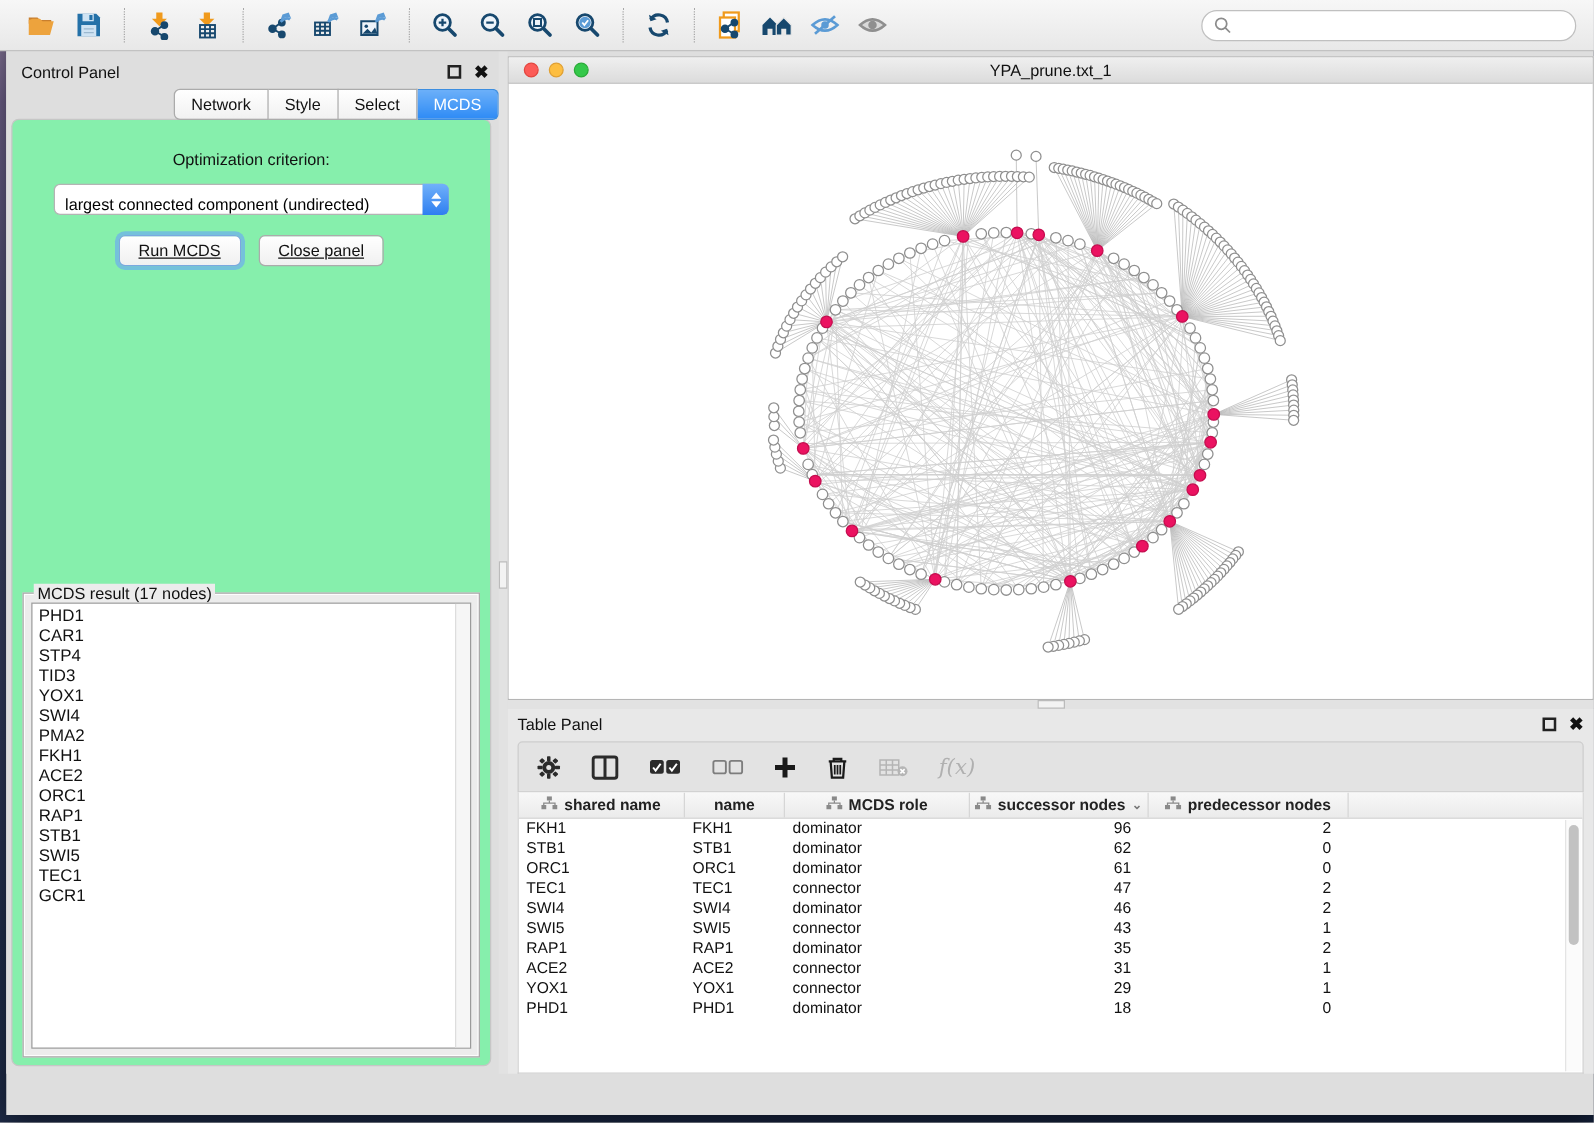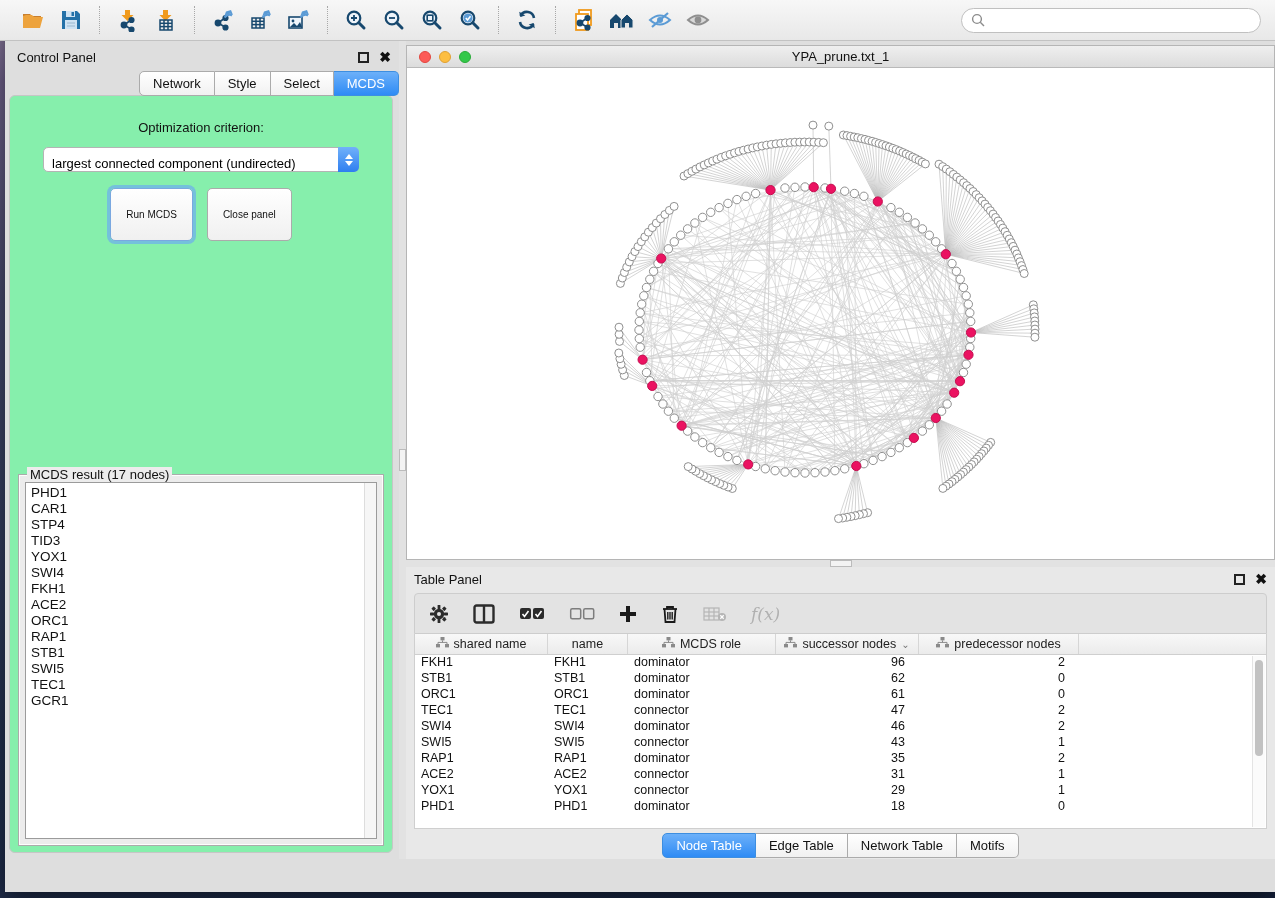--- a/index.html
+++ b/index.html
@@ -32,21 +32,21 @@
   .seg-tab:last-child { border-radius:0 5px 5px 0; }
   .seg-tab.active { background:linear-gradient(#6cb0f9,#2e8bf5); color:#fff; border-color:#3d8ee0; }
   .cp-content { flex:1; margin:-1px 6px 0 0; background:#86efac; border:1px solid #c6c6c6; border-radius:6px; padding-top:24px; display:flex; flex-direction:column; align-items:center; }
   .opt-label { font-size:13px; color:#111; }
   .dropdown { margin-top:12px; width:316px; height:25px; background:#fff; border:1px solid #b4b4b4; border-radius:5px; display:flex; align-items:flex-end; }
   .dropdown .dd-text { flex:1; font-size:13px; padding:0 8px; white-space:nowrap; }
   .dd-stepper { width:21px; height:25px; margin:-1px -1px -1px 0; border-radius:0 5px 5px 0; background:linear-gradient(#71b1fa,#2e7ef0); display:flex; flex-direction:column; align-items:center; justify-content:center; gap:2px; }
   .dd-stepper .up { width:0; height:0; border-left:4px solid transparent; border-right:4px solid transparent; border-bottom:5px solid #fff; }
   .dd-stepper .down { width:0; height:0; border-left:4px solid transparent; border-right:4px solid transparent; border-top:5px solid #fff; }
   .btn-row { margin-top:16px; display:flex; gap:14px; }
-  .push-btn { font-size:10px; padding:20px 15px; background:linear-gradient(#ffffff,#f0f0f0); border:1px solid #ababab; border-radius:5px; color:#111; }
+  .push-btn { font-size:13px; padding:4px 15px; background:linear-gradient(#ffffff,#f0f0f0); border:1px solid #ababab; border-radius:5px; color:#111;text-decoration:underline; }
   .push-btn.focused { box-shadow:0 0 0 3px rgba(106,168,245,.65); border-color:#7aa8e0; }
   .result-group { position:relative; margin:auto 8px 6px 8px; height:372px; border:1px solid #ababab; box-shadow:inset 0 0 0 1px #fdfdfd; background:#ececec; }
   .result-legend { position:absolute; top:-8px; left:8px; background:#ececec; padding:0 3px; font-size:13px; color:#111; }
   .result-list { position:absolute; inset:7px 6px 6px 6px; background:#fff; border:1px solid #9b9b9b; overflow:hidden; display:flex; }
   .result-items { flex:1; padding:2px 5px; font-size:13.5px; line-height:16px; color:#111; }
   .result-scroll { width:12px; background:#f6f6f6; border-left:1px solid #ddd; }
 
   
   .v-split { width:7px; background:#e2e2e2; position:relative; }
   .v-split .grab { position:absolute; top:408px; left:0; width:7px; height:22px; background:#f3f3f3; border:1px solid #bbb; }
@@ -65,21 +65,21 @@
   .light.green { background:#34c84a; border:1px solid #2aab38; }
   .net-title { position:absolute; left:0; right:0; text-align:center; font-size:13px; color:#111; }
   .net-canvas { flex:1; background:#fff; }
 
   
   .table-panel { flex:1; background:#e8e8e8; display:flex; flex-direction:column; min-height:0; }
   .tp-toolbar { margin:2px 8px 0 8px; height:41px; background:#e3e3e3; border:1px solid #cdcdcd; border-radius:4px 4px 0 0; display:flex; align-items:center; padding:0 14px; gap:24px; }
   .tp-ico { display:flex; align-items:center; justify-content:center; }
   .fx { font-family:"DejaVu Serif", serif; font-style:italic; font-size:17px; color:#b0b0b0; }
   .grid-table { margin:0 8px; flex:1; background:#fff; border:1px solid #cfcfcf; border-top:none; position:relative; overflow:hidden; display:flex; flex-direction:column; }
-  .gt-head { display:flex; height:21px; background:linear-gradient(#f8f8f8,#ebebeb); border-bottom:1px solid #cfcfcf; }
+  .gt-head { display:flex; height:21px; background:linear-gradient(#f8f8f8,#ebebeb); border-bottom:1px solid #cfcfcf;font-weight:bold; }
   .gt-th { display:flex; align-items:center; font-size:12.5px; color:#222; border-right:1px solid #d6d6d6; padding:0 4px; justify-content:center; gap:5px; }
   .gt-body { flex:1; position:relative; }
   .gt-row { display:flex; height:16px; }
   .gt-td { font-size:12.5px; color:#111; padding:0 6px; white-space:nowrap; overflow:hidden; }
   .gt-td.num { text-align:right; padding-right:14px; }
   .gt-vscroll { position:absolute; right:1px; top:22px; bottom:1px; width:13px; background:#fbfbfb; border-left:1px solid #e4e4e4; }
   .gt-vthumb { position:absolute; left:2px; right:2px; top:4px; height:96px; background:#c2c2c2; border-radius:5px; }
   .tp-tabs { height:30px; display:flex; justify-content:center; align-items:center; background:#e8e8e8; }
 
   
@@ -285,20 +285,21 @@
         <div class="result-group" style="align-self:stretch;">
           <span class="result-legend">MCDS result (17 nodes)</span>
           <div class="result-list">
             <div class="result-items" id="mcds-list">
                 <div>PHD1</div>
                 <div>CAR1</div>
                 <div>STP4</div>
                 <div>TID3</div>
                 <div>YOX1</div>
                 <div>SWI4</div>
+                <div>PMA2</div>
                 <div>FKH1</div>
                 <div>ACE2</div>
                 <div>ORC1</div>
                 <div>RAP1</div>
                 <div>STB1</div>
                 <div>SWI5</div>
                 <div>TEC1</div>
                 <div>GCR1</div>
               </div>
             <div class="result-scroll"></div>
@@ -1312,25 +1313,17 @@
                 <div class="gt-td" style="width: 80px;">PHD1</div>
                 <div class="gt-td" style="width: 148px;">dominator</div>
                 <div class="gt-td num" style="width: 143px;">18</div>
                 <div class="gt-td num" style="width: 160px;">0</div>
               </div>
             </div>
           <div class="gt-vscroll">
               <div class="gt-vthumb"></div>
             </div>
         </div>
-        <div class="tp-tabs">
-            <div class="seg-tabs" id="tp-tabs">
-              <div class="seg-tab active">Node Table</div>
-              <div class="seg-tab">Edge Table</div>
-              <div class="seg-tab">Network Table</div>
-              <div class="seg-tab">Motifs</div>
-            </div>
-          </div>
       </div>
     </div>
   </div>
 
 </div>
 
 </body></html>

